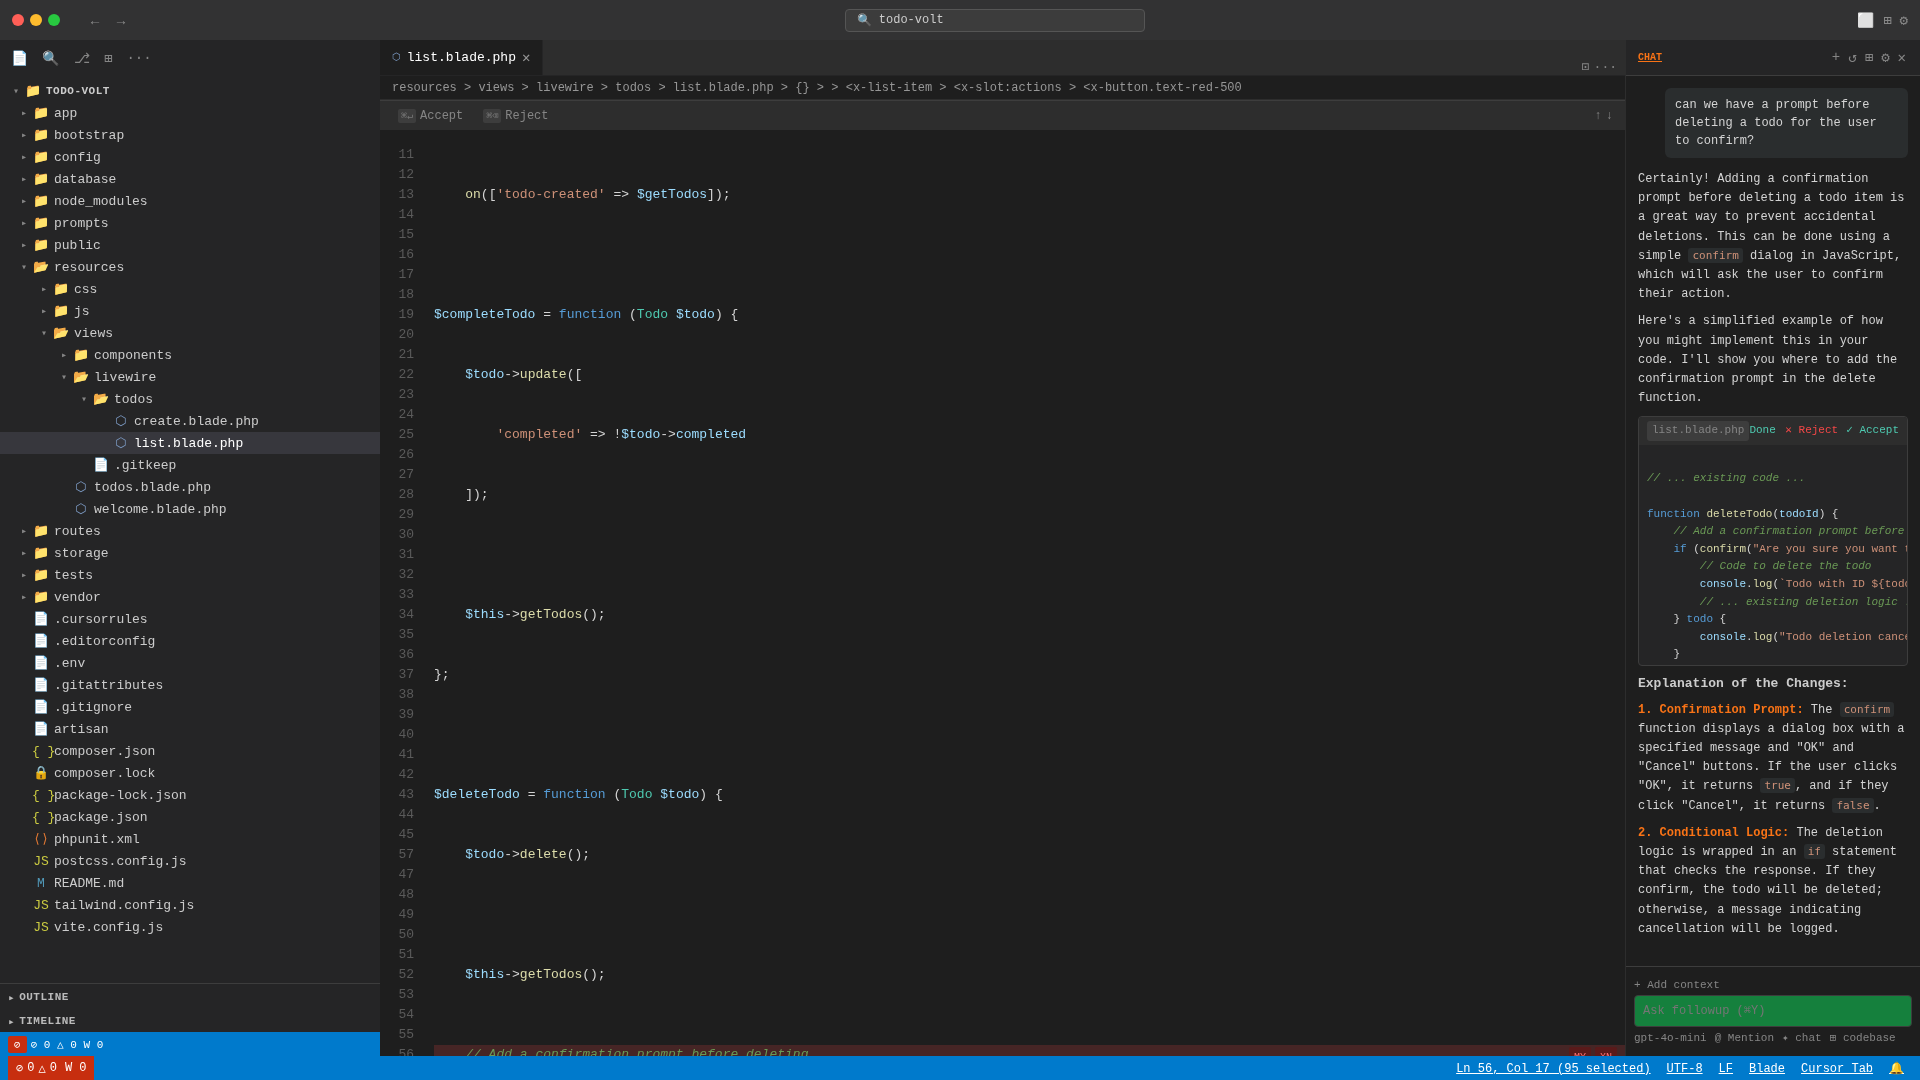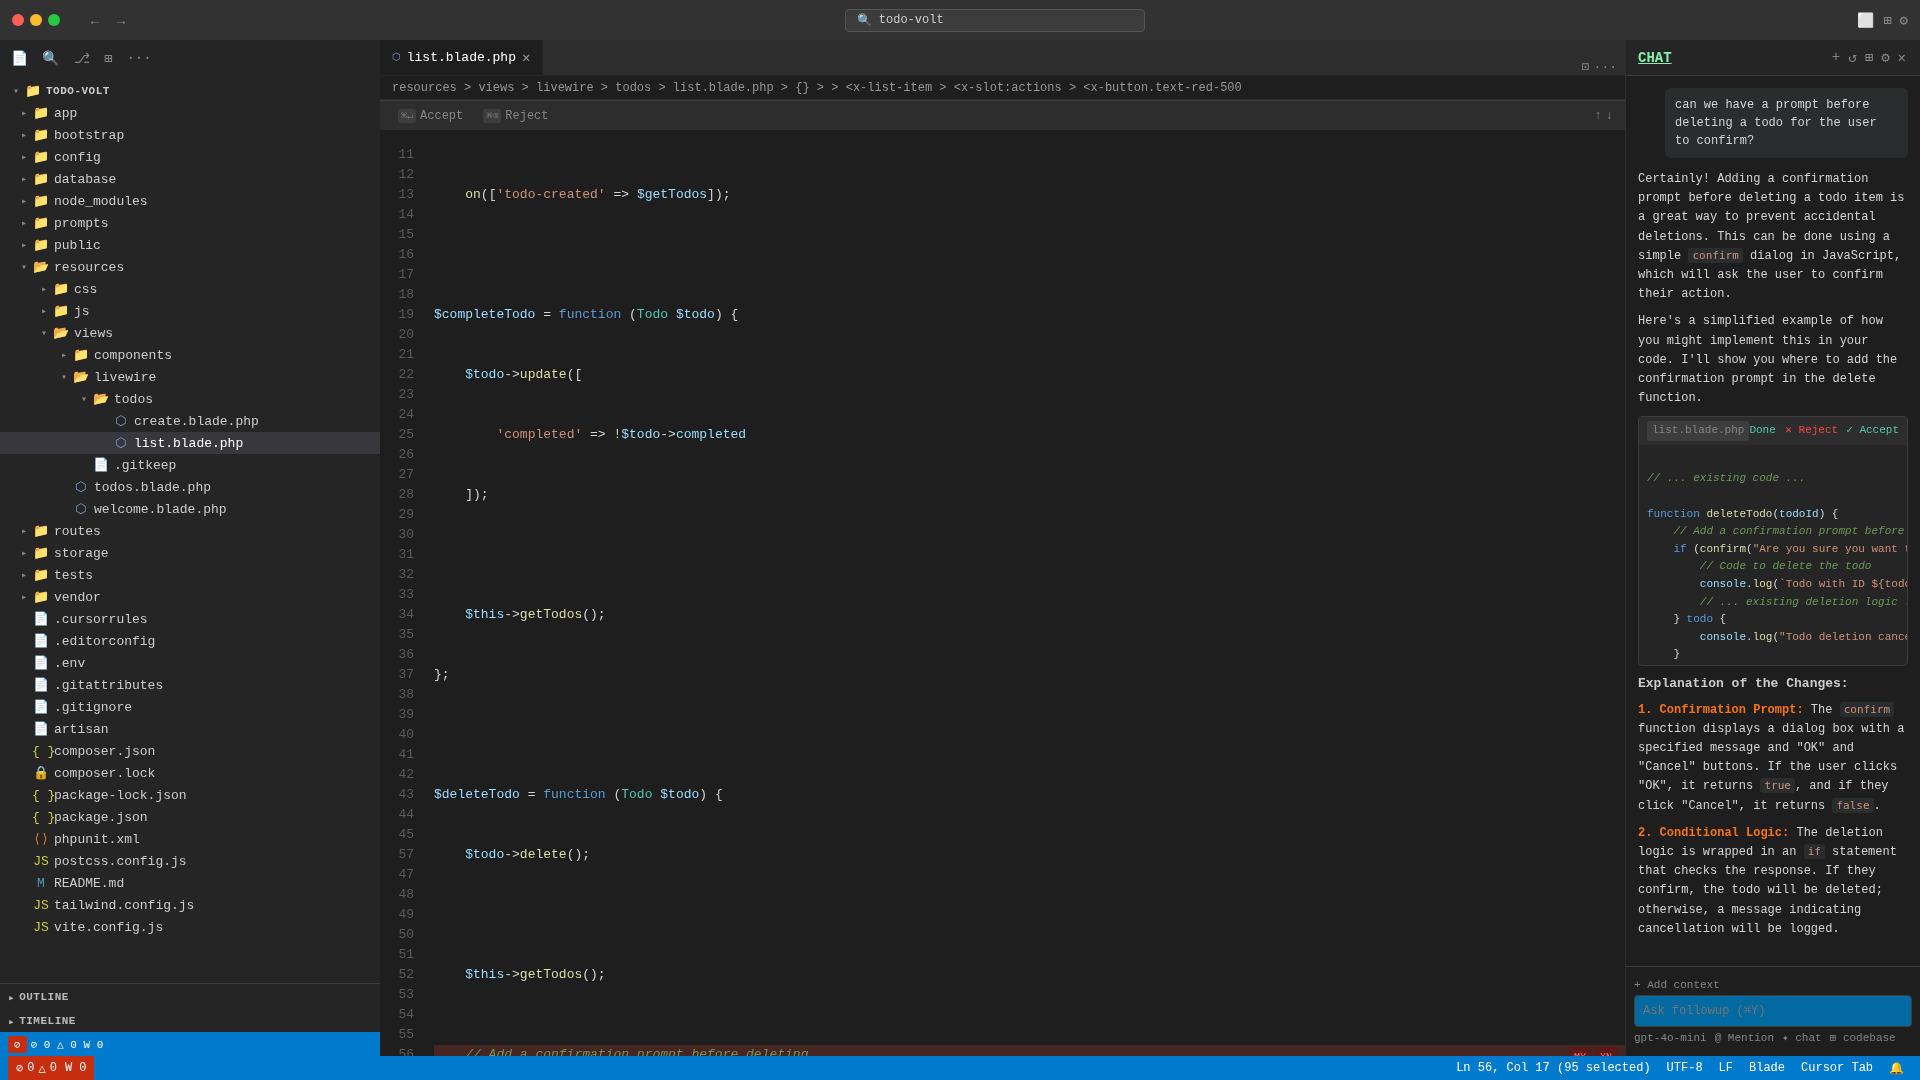--- a/index.html
+++ b/index.html
@@ -315,23 +315,23 @@
       height: 36px;
       background: #252526;
       display: flex;
       align-items: center;
       padding: 0 12px;
       gap: 6px;
       border-bottom: 1px solid #3d3d3d;
       flex-shrink: 0;
     }
     .chat-header-title {
-      font-size: 14px;
+      font-size: 10px;
       font-weight: 600;
-      color: #86efac;
+      color: #f97316;
       flex: 1;
       text-decoration: underline;
     }
     .chat-header-actions {
       display: flex;
       gap: 4px;
       color: #858585;
     }
     .chat-header-actions span {
       cursor: pointer;
@@ -494,21 +494,22 @@
       height: 100%;
       display: flex;
       align-items: center;
       gap: 4px;
       cursor: pointer;
       white-space: nowrap;
     }
     .status-spacer { flex: 1; }
     .status-bar-right {
       display: flex;
-      align-items: center;
+      align-items: flex-end;
+      text-decoration: underline;
     }
   </style>
 </head>
 <body>
 
 <div class="title-bar">
   <div class="traffic-lights">
     <div class="traffic-light tl-red"></div>
     <div class="traffic-light tl-yellow"></div>
     <div class="traffic-light tl-green"></div>
@@ -994,21 +995,21 @@
           <strong>2. Conditional Logic:</strong> The deletion logic is wrapped in an <span class="code-ref">if</span> statement that checks the response. If they confirm, the todo will be deleted; otherwise, a message indicating cancellation will be logged.
         </div>
 
       </div>
     </div>
 
     <div class="chat-input-area">
       <div class="chat-context-row">
         <span class="add-ctx">+ Add context</span>
       </div>
-      <input class="chat-input-box" type="text" style="background: #0369a1; border: 1px solid rgb(61, 61, 61); border-radius: 4px; padding: 4px 8px; color: rgb(212, 212, 212); font-size: 12px; width: 100%; font-family: inherit;" placeholder="Ask followup (⌘Y)">
+      <input class="chat-input-box" type="text" style="background: #15803d; border: 1px solid rgb(61, 61, 61); border-radius: 4px; padding: 4px 8px; color: rgb(212, 212, 212); font-size: 12px; width: 100%; font-family: inherit;" placeholder="Ask followup (⌘Y)">
       <div class="chat-toolbar">
         <span>gpt-4o-mini</span>
         <span>@ Mention</span>
         <span>✦ chat</span>
         <span>⊞ codebase</span>
       </div>
     </div>
   </div>
 </div>
 

